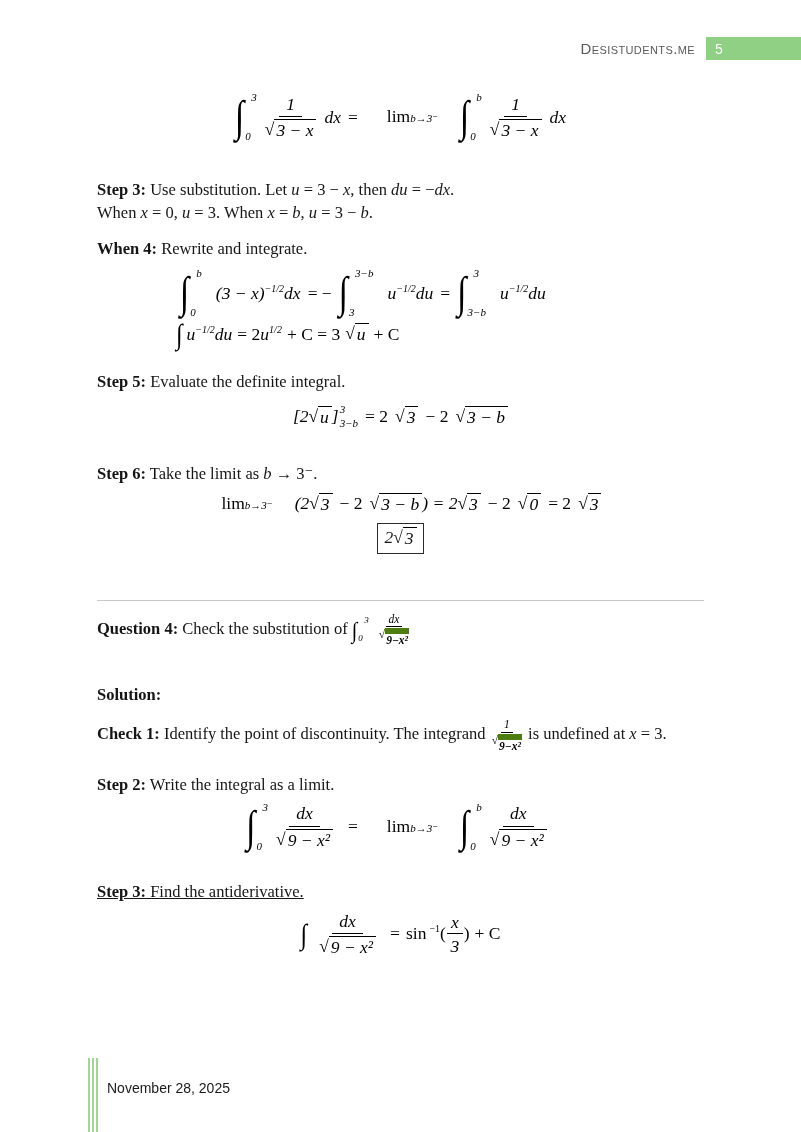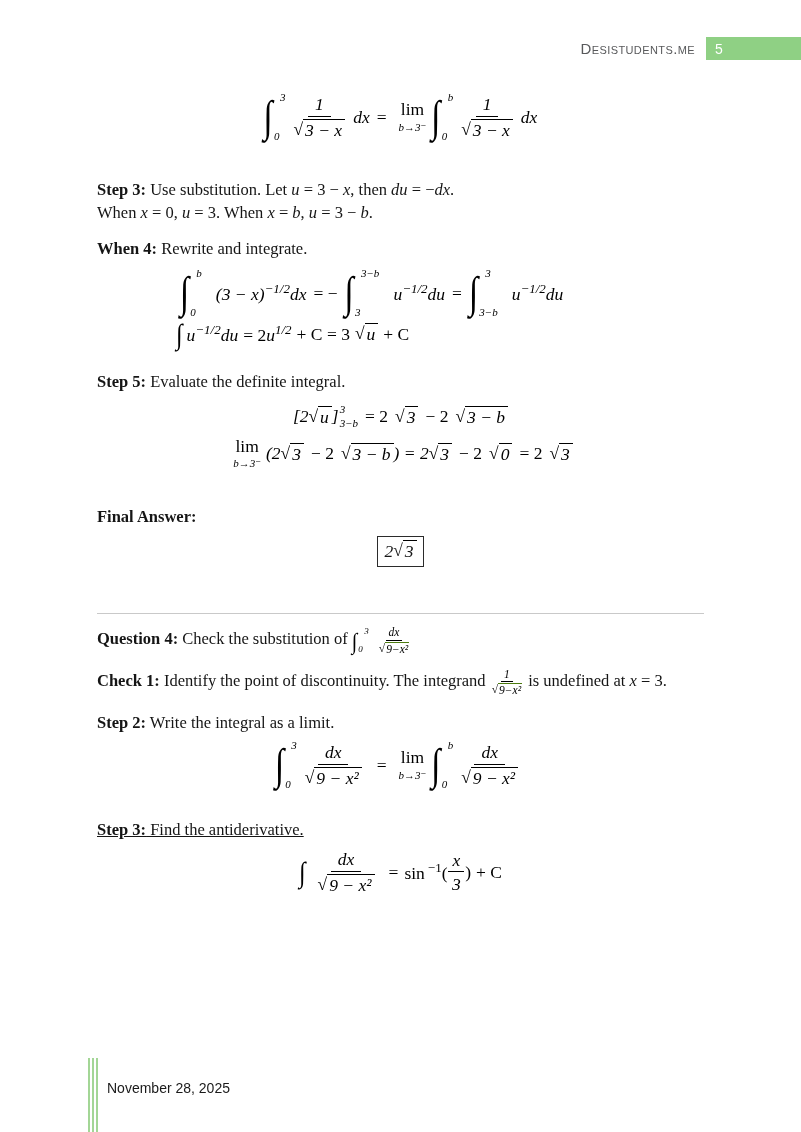--- a/index.html
+++ b/index.html
@@ -34,25 +34,25 @@
   .isign-inline{font-style:normal;font-size:24px;line-height:1;display:inline-block;transform:scaleY(1.2);margin-right:4px;}
   .frac{display:inline-flex;flex-direction:column;align-items:center;text-align:center;margin:0 8px;line-height:1.15;}
   .frac .fn{padding:0 7px 2px;border-bottom:1.3px solid #000;}
   .frac .fd{padding-top:2px;}
   .frac.sm{font-size:11.5px;margin:0 4px;line-height:1.1;}
   .frac.sm .fn{padding:0 3px 1px;border-bottom:1px solid #000;}
   .frac.sm .fd{padding-top:1px;}
   .rad{display:inline-flex;align-items:flex-start;white-space:nowrap;}
   .rad .rs{font-style:normal;}
   .rad .rb{border-top:1.3px solid #000;padding:0 3px 0 2px;}
-  .frac.sm .rad .rb{border-top:1px solid #4d7c0f;padding:0 1px;}
-  .limc{display:inline-flex;flex-direction:column;align-items:center;line-height:1;margin:0 5px;}
+  .frac.sm .rad .rb{border-top:6px solid #4d7c0f;padding:0 1px;font-weight:bold;}
+  .limc{display:inline-flex;flex-direction:row;align-items:center;line-height:1;margin:0 22px;}
   .limc .limt{font-style:normal;}
   .limc .limb{font-size:11px;margin-top:3px;}
-  sup.sp{font-size:13px;font-style:italic;margin-top:12px;}
+  sup.sp{font-size:10px;font-style:italic;margin-top:12px;}
   .ss{display:inline-flex;flex-direction:column;font-size:11px;line-height:1.2;margin-left:1px;}
   .imath{display:inline-flex;align-items:center;vertical-align:middle;font-style:italic;color:#000;}
   .ansrow{display:flex;justify-content:center;}
   .ansbox{display:inline-flex;align-items:center;border:1.3px solid #2b2b2b;padding:3px 6px 4px;
           font-size:17.5px;font-style:italic;}
   .divider{border:none;border-top:1px solid #c9c9c9;margin:46px 0 0;}
   
   .flines{position:absolute;left:88px;top:1058px;bottom:0;display:flex;gap:2px;}
   .flines div{width:2px;background:#a3d696;}
   .fdate{position:absolute;left:107px;top:1080px;font-family:"Liberation Sans","DejaVu Sans",sans-serif;
@@ -174,20 +174,21 @@
           <span class="rs">√</span>
           <span class="rb">3</span>
         </span>
       <span class="grp upr mx">− 2</span>
       <span class="rad">
           <span class="rs">√</span>
           <span class="rb mi">3 − b</span>
         </span>
     </div>
 
+    <p class="para" style="margin-top:32px;"><span class="b">Step 6:</span><span> Take the limit as </span><span class="i">b</span><span> → 3⁻.</span></p>
 
     <div class="dform" style="margin-top:8px;">
       <span class="limc">
           <span class="limt">lim</span>
           <span class="limb">b→3⁻</span>
         </span>
       <span class="grp mi">(2</span>
       <span class="rad">
           <span class="rs">√</span>
           <span class="rb">3</span>
@@ -207,21 +208,20 @@
           <span class="rs">√</span>
           <span class="rb">0</span>
         </span>
       <span class="grp upr mx">= 2</span>
       <span class="rad">
           <span class="rs">√</span>
           <span class="rb">3</span>
         </span>
     </div>
 
-    <p class="para b" style="margin-top:36px;">Final Answer:</p>
     <div class="ansrow" style="margin-top:8px;">
       <span class="ansbox">
           <span>2</span>
           <span class="rad">
             <span class="rs">√</span>
             <span class="rb">3</span>
           </span>
         </span>
     </div>
 
@@ -237,32 +237,33 @@
           </span>
           <span class="frac sm" style="margin-left:10px;">
             <span class="fn mi">dx</span>
             <span class="fd"><span class="rad">
                 <span class="rs">√</span>
                 <span class="rb mi">9−x²</span>
               </span></span>
           </span>
         </span></p>
 
+    <p class="para b" style="margin-top:36px;">Solution:</p>
 
     <p class="para" style="margin-top:12px;"><span class="b">Check 1:</span><span> Identify the point of discontinuity. The integrand </span><span class="imath">
           <span class="frac sm" style="margin:0 2px;">
             <span class="fn">1</span>
             <span class="fd"><span class="rad">
                 <span class="rs">√</span>
                 <span class="rb mi">9−x²</span>
               </span></span>
           </span>
         </span><span> is undefined at </span><span class="i">x</span><span> = 3.</span></p>
 
-    <p class="para" style="margin-top:14px;"><span class="b">Step 2:</span><span> Write the integral as a limit.</span></p>
+    <p class="para" style="margin-top:20px;"><span class="b">Step 2:</span><span> Write the integral as a limit.</span></p>
 
     <div class="dform" style="margin-top:4px;">
       <span class="intc">
           <span class="isign">∫</span>
           <span class="ilims">
             <span class="iu">3</span>
             <span class="il">0</span>
           </span>
         </span>
       <span class="frac">

